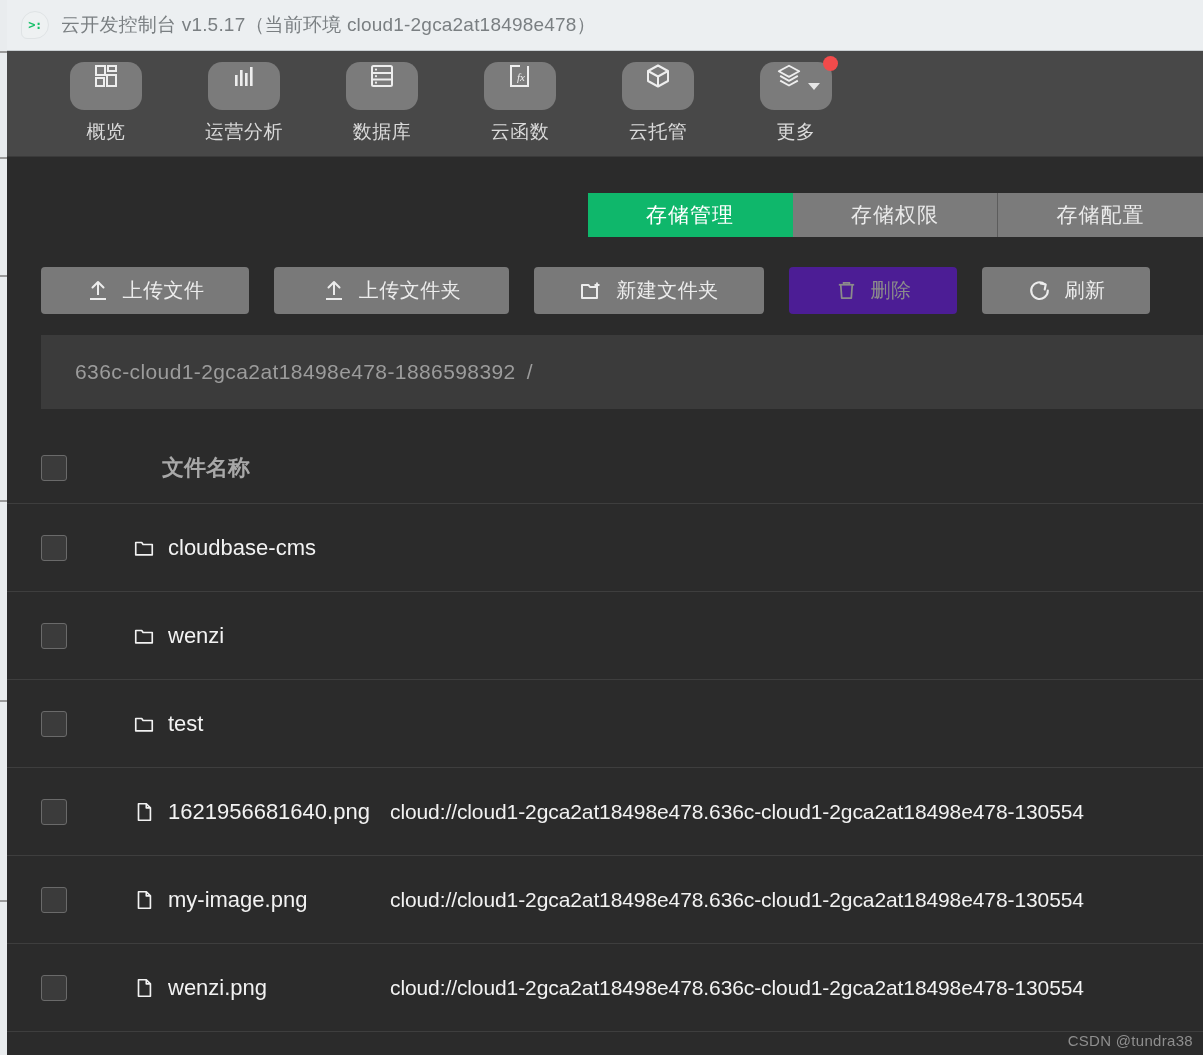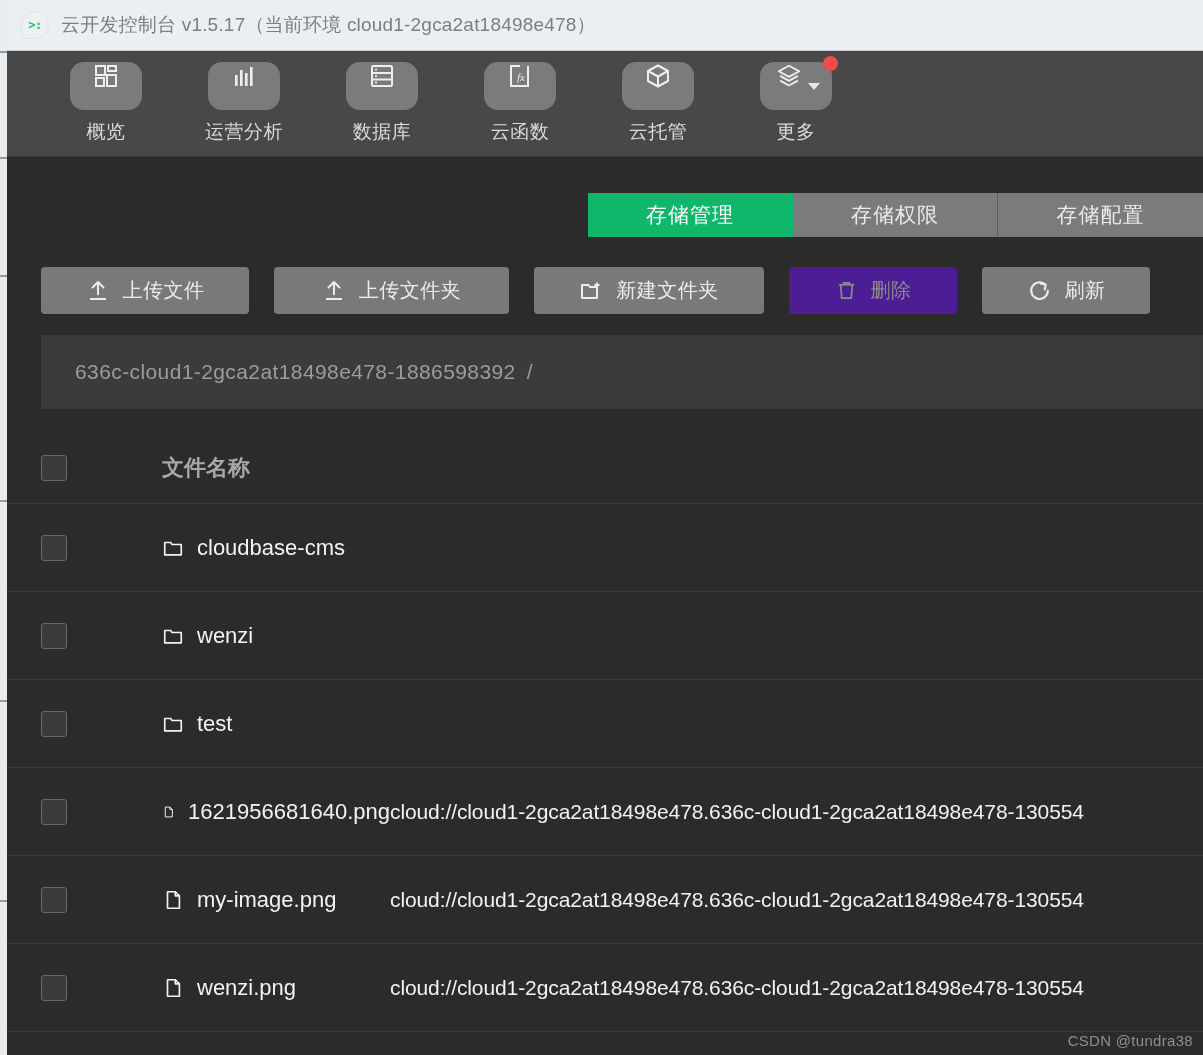--- a/index.html
+++ b/index.html
@@ -234,21 +234,21 @@
     background: #3b3b3b;
     flex: 0 0 auto;
     cursor: pointer;
   }
   .col-name {
     width: 323px;
     flex: 0 0 auto;
     display: flex;
     align-items: center;
     gap: 13px;
-    padding-left: 95px;
+    padding-left: 66px;
     font-size: 22px;
     color: #f2f2f2;
     white-space: nowrap;
   }
   .row.header .col-name {
     color: #a8a8a8;
     font-weight: bold;
     font-size: 22px;
     padding-left: 95px;
   }

